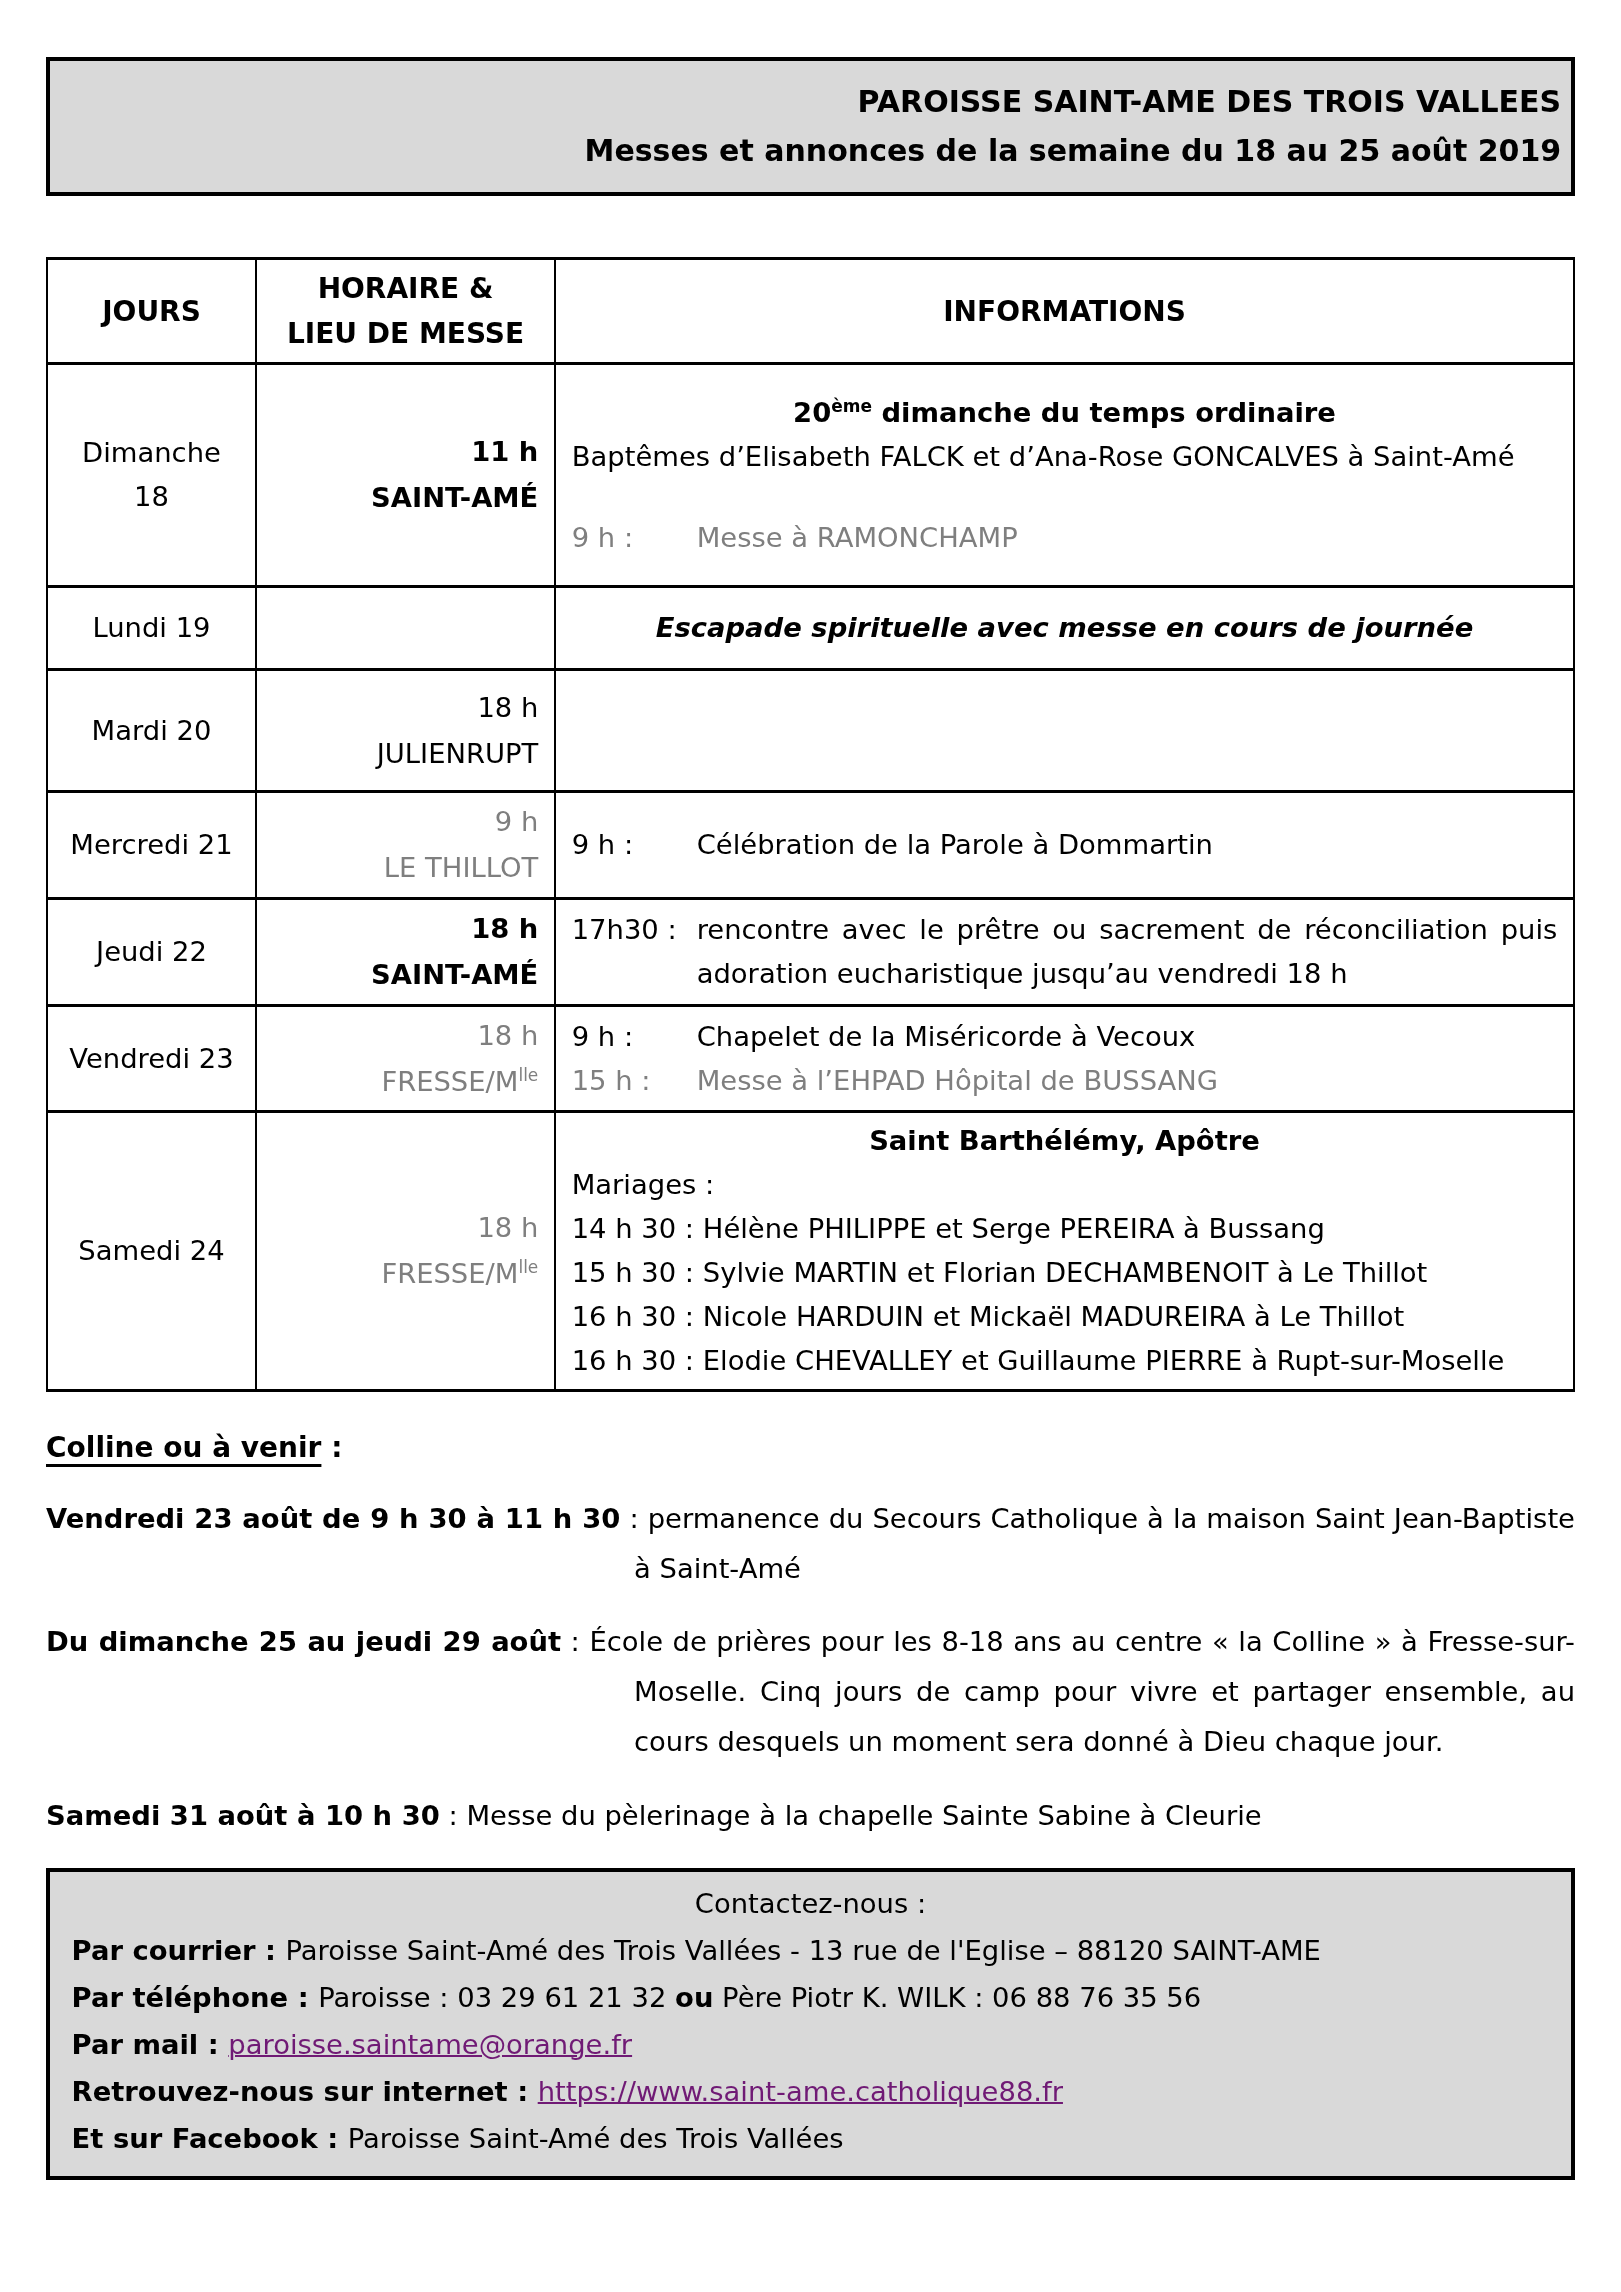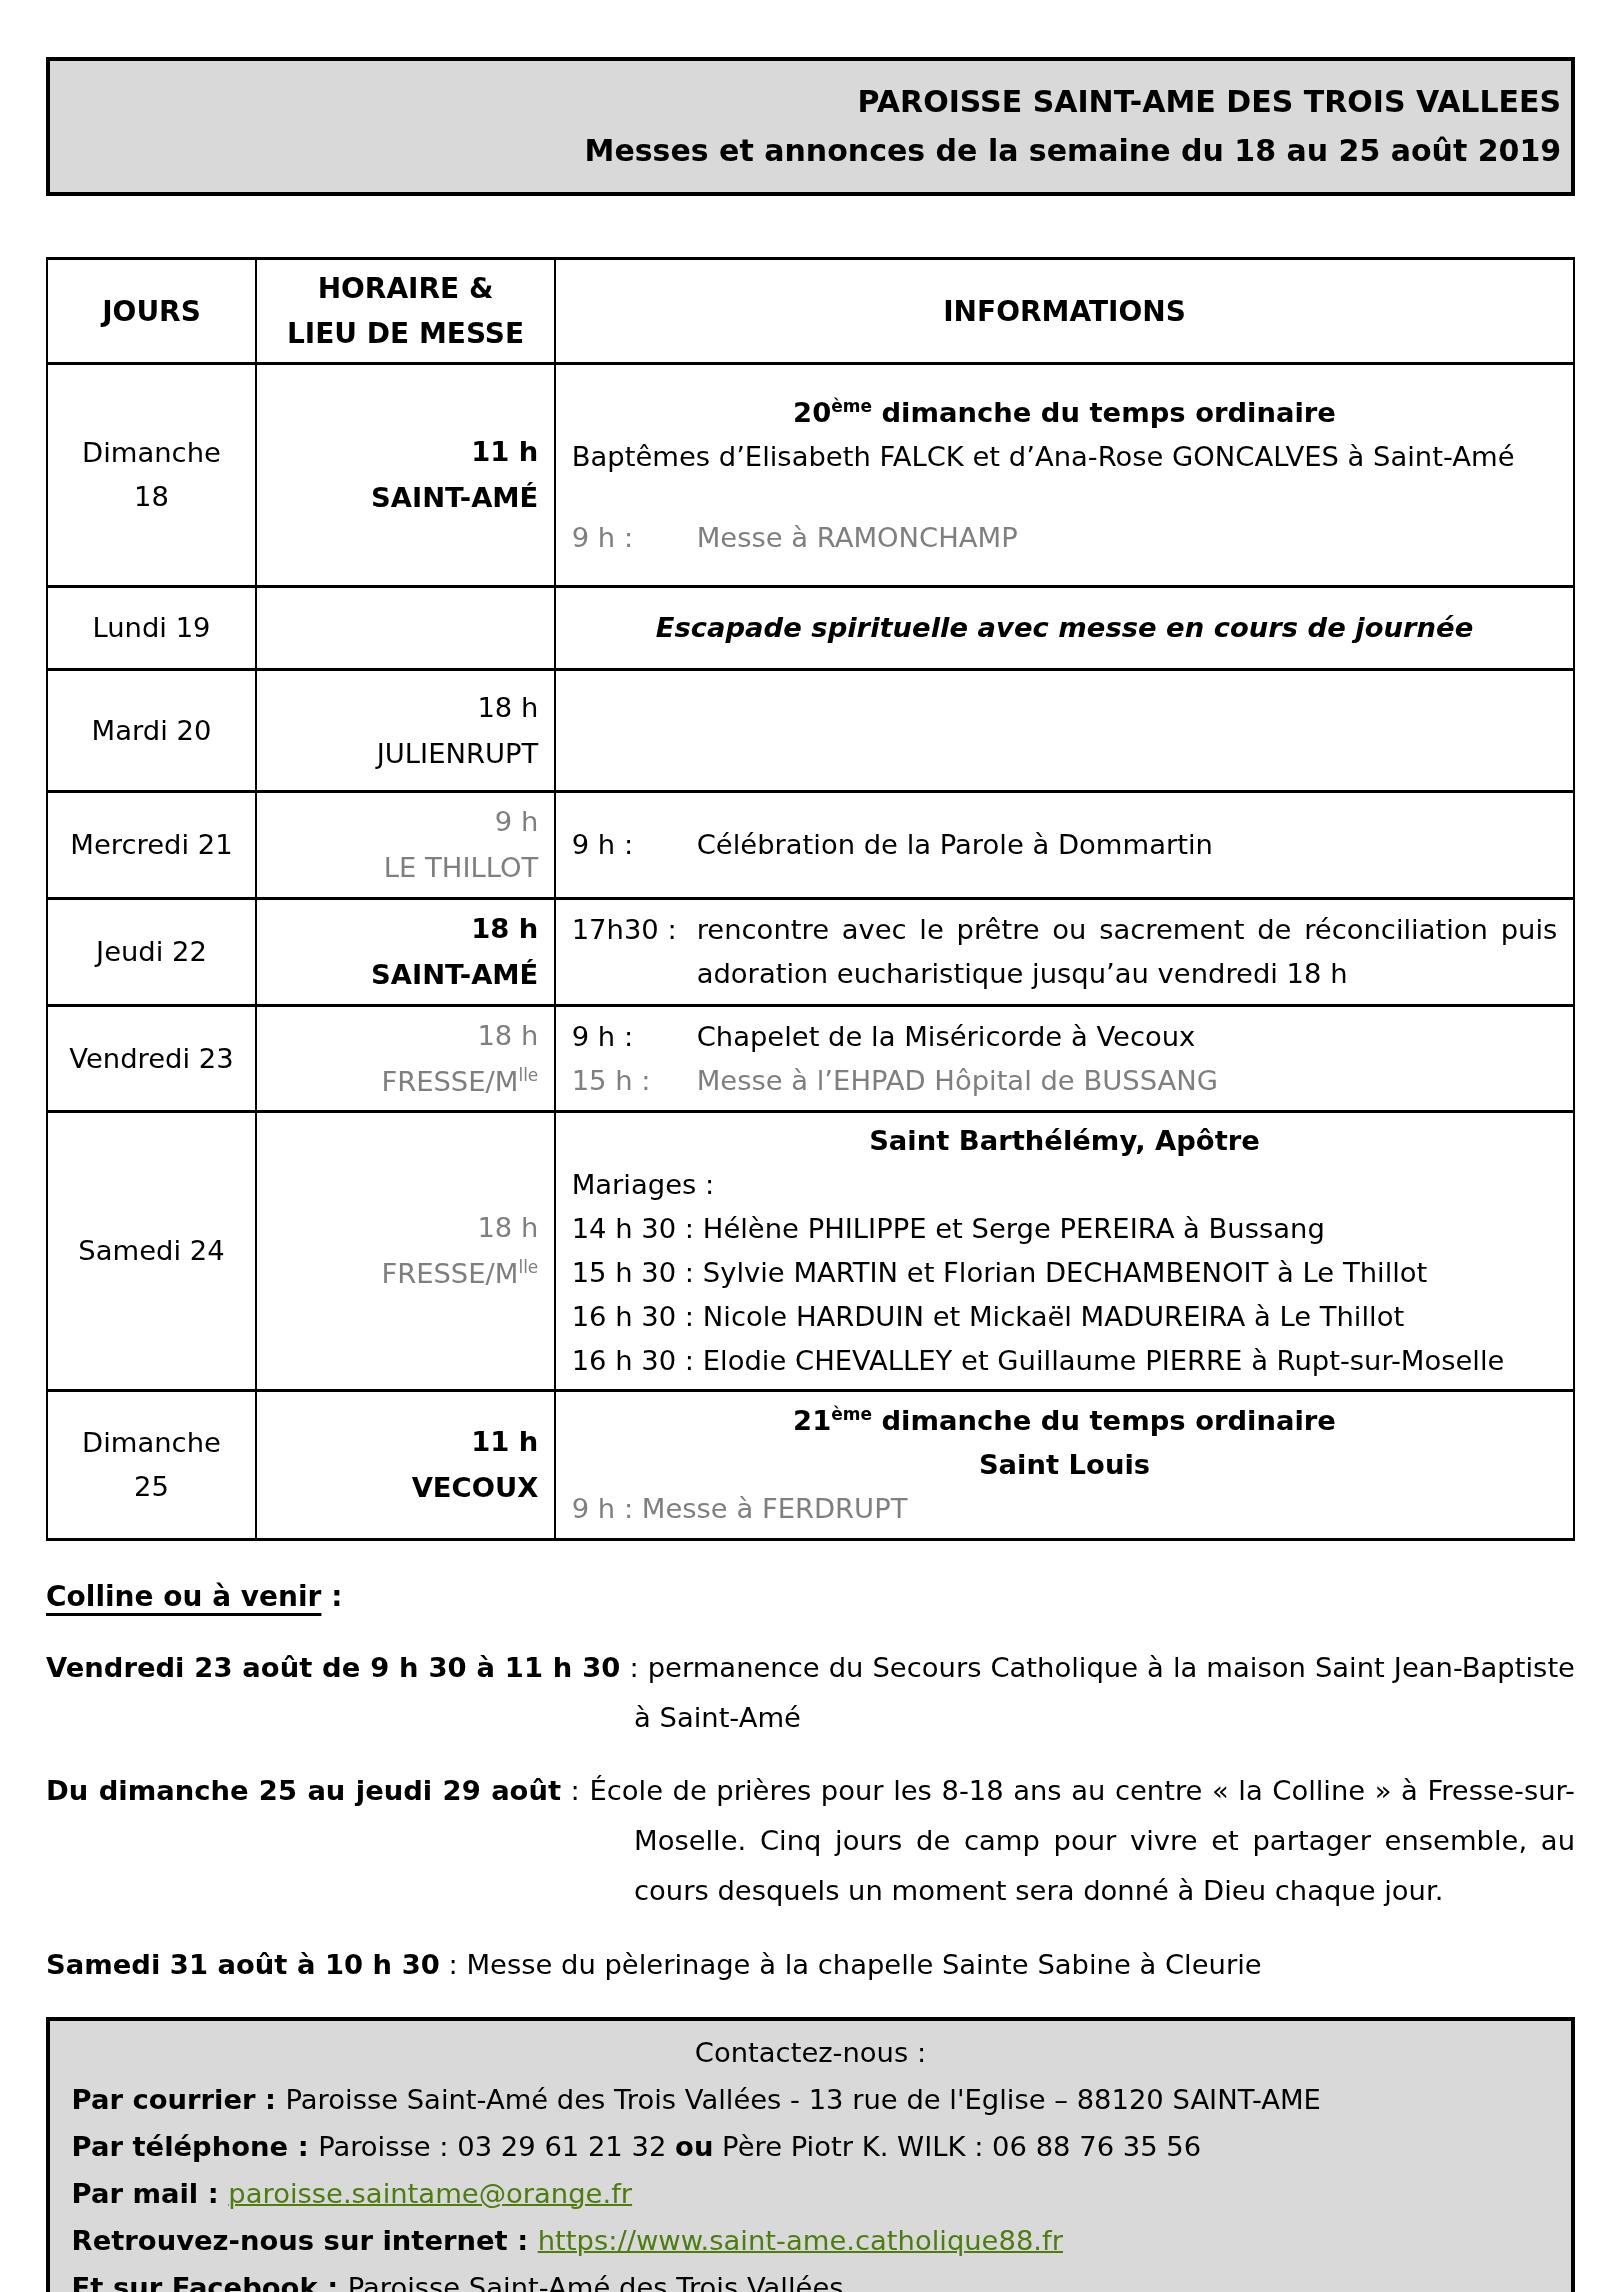--- a/index.html
+++ b/index.html
@@ -58,21 +58,21 @@
 
   
   .contact-box {
     margin-top:27.4px;
     background:#d9d9d9;
     border:4.9px solid #000;
     padding:7.8px 21.6px 13.7px 21.6px;
   }
   .contact-box .line { font-size:27.4px; line-height:47px; }
   .contact-head { text-align:center; }
-  a.doclink, .doclink { color:#4d7c0f; text-decoration:underline; text-decoration-thickness:2px; }
+  a.doclink, .doclink { color:#701a75; text-decoration:underline; text-decoration-thickness:2px; }
 </style>
 </head>
 <body>
 
 <div class="page">
 
   <div class="title-box">
     <div class="title-line">PAROISSE SAINT-AME DES TROIS VALLEES</div>
     <div class="title-line">Messes et annonces de la semaine du 18 au 25 août 2019</div>
   </div>
@@ -181,32 +181,20 @@
       <td>
         <div class="center bold">Saint Barthélémy, Apôtre</div>
         <div>Mariages :</div>
         <div>14 h 30 : Hélène PHILIPPE et Serge PEREIRA à Bussang</div>
         <div>15 h 30 : Sylvie MARTIN et Florian DECHAMBENOIT à Le Thillot</div>
         <div>16 h 30 : Nicole HARDUIN et Mickaël MADUREIRA à Le Thillot</div>
         <div>16 h 30 : Elodie CHEVALLEY et Guillaume PIERRE à Rupt-sur-Moselle</div>
       </td>
     </tr>
 
-    <tr style="height:149px">
-      <td class="day">Dimanche 25</td>
-      <td class="hor bold">
-        <div>11 h</div>
-        <div>VECOUX</div>
-      </td>
-      <td>
-        <div class="center bold"><span>21</span><sup>ème</sup><span> dimanche du temps ordinaire</span></div>
-        <div class="center bold">Saint Louis</div>
-        <div class="gray">9 h : Messe à FERDRUPT</div>
-      </td>
-    </tr>
   </tbody>
     </table>
 
   <div class="ailleurs-head"><span class="und">Colline ou à venir</span><span> :</span></div>
 
   <p class="hang"><span class="bold">Vendredi 23 août de 9 h 30 à 11 h 30</span><span> : </span><span>permanence du Secours Catholique à la maison Saint Jean-Baptiste à Saint-Amé</span></p>
 
   <p class="hang"><span class="bold">Du dimanche 25 au jeudi 29 août</span><span> : </span><span>École de prières pour les 8-18 ans au centre « la Colline » à Fresse-sur-Moselle. Cinq jours de camp pour vivre et partager ensemble, au cours desquels un moment sera donné à Dieu chaque jour.</span></p>
 
   <p class="hang single"><span class="bold">Samedi 31 août à 10 h 30</span><span> : </span><span>Messe du pèlerinage à la chapelle Sainte Sabine à Cleurie</span></p>

